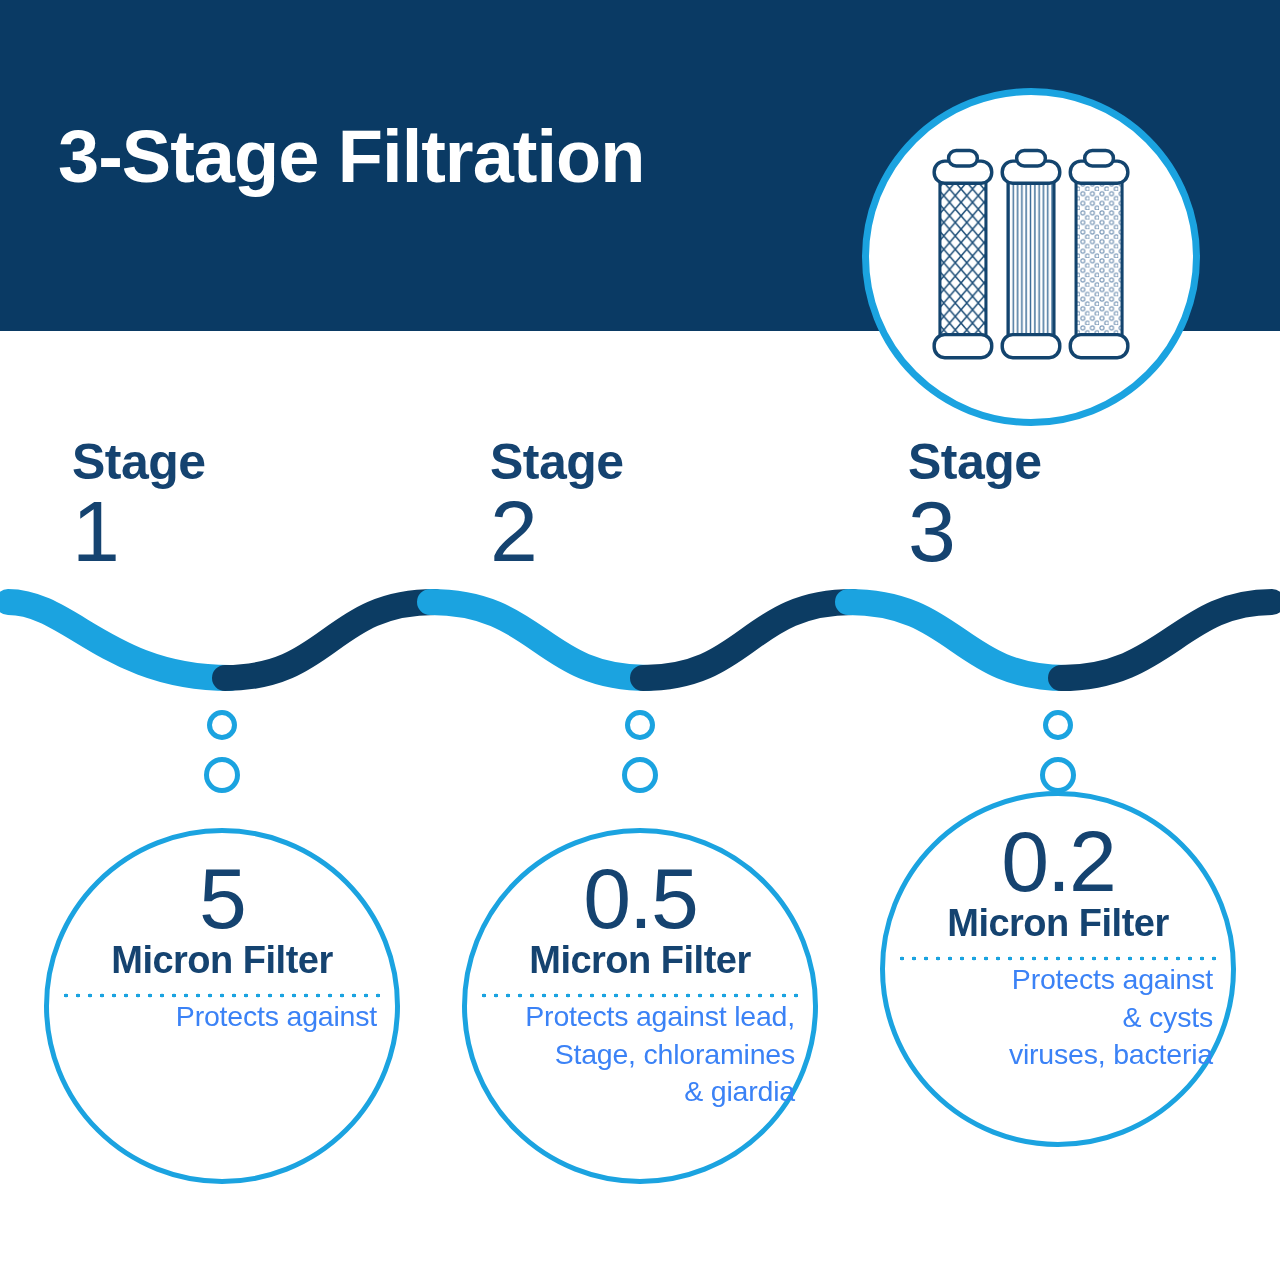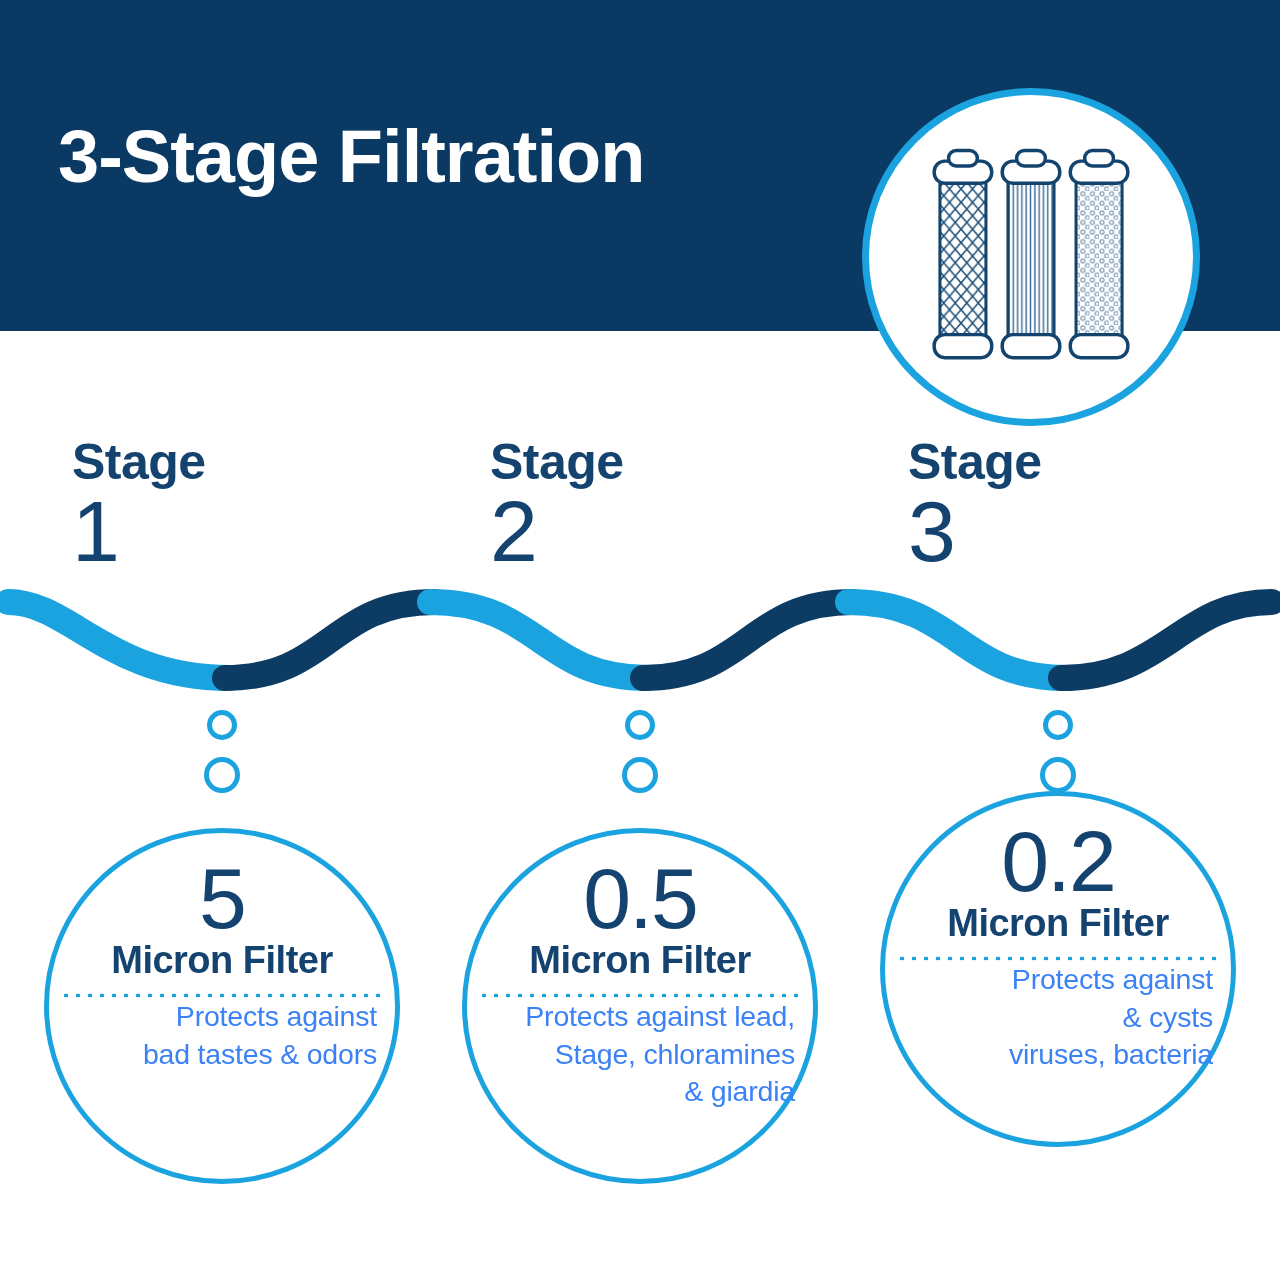--- a/index.html
+++ b/index.html
@@ -267,21 +267,20 @@
     <div class="dot-small"></div>
     <div class="dot-large"></div>
   </div>
 
   <div class="stage-circle" id="stage-circle-1">
     <div class="micron-value">5</div>
     <div class="micron-label">Micron Filter</div>
     <div class="dotted-divider"></div>
     <div class="desc">
       <div>Protects against</div>
-      <div>bad tastes &amp; odors</div>
     </div>
   </div>
 
   <div class="stage-circle" id="stage-circle-2">
     <div class="micron-value">0.5</div>
     <div class="micron-label">Micron Filter</div>
     <div class="dotted-divider"></div>
     <div class="desc">
       <div>Protects against lead,</div>
       <div>Stage, chloramines</div>

